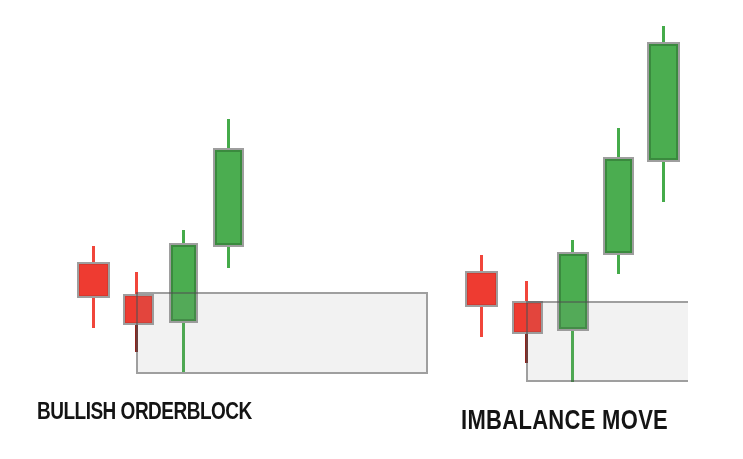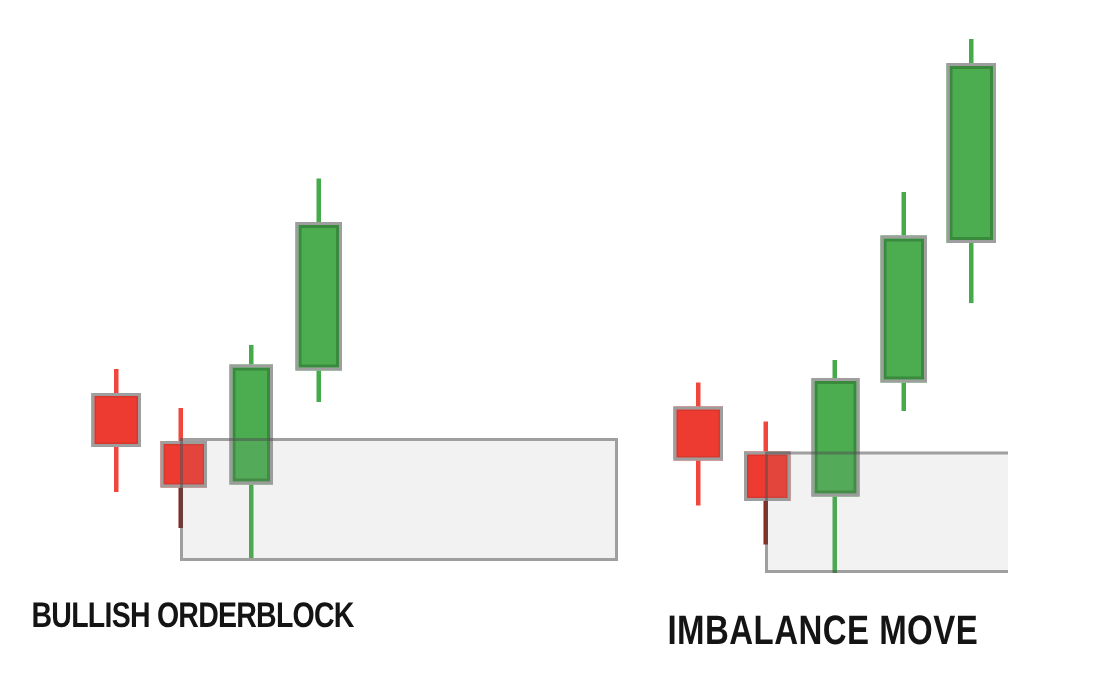--- a/index.html
+++ b/index.html
@@ -7,20 +7,21 @@
     padding: 0;
     background: #ffffff;
     font-family: "Liberation Sans", sans-serif;
   }
   .canvas {
     position: relative;
     width: 672px;
     height: 459px;
     background: #ffffff;
     overflow: hidden;
+    margin-left: 16px;
   }
   .wick {
     position: absolute;
     width: 3px;
     z-index: 1;
   }
   .body {
     position: absolute;
     box-sizing: border-box;
     border: 2px solid #9e9e9e;

